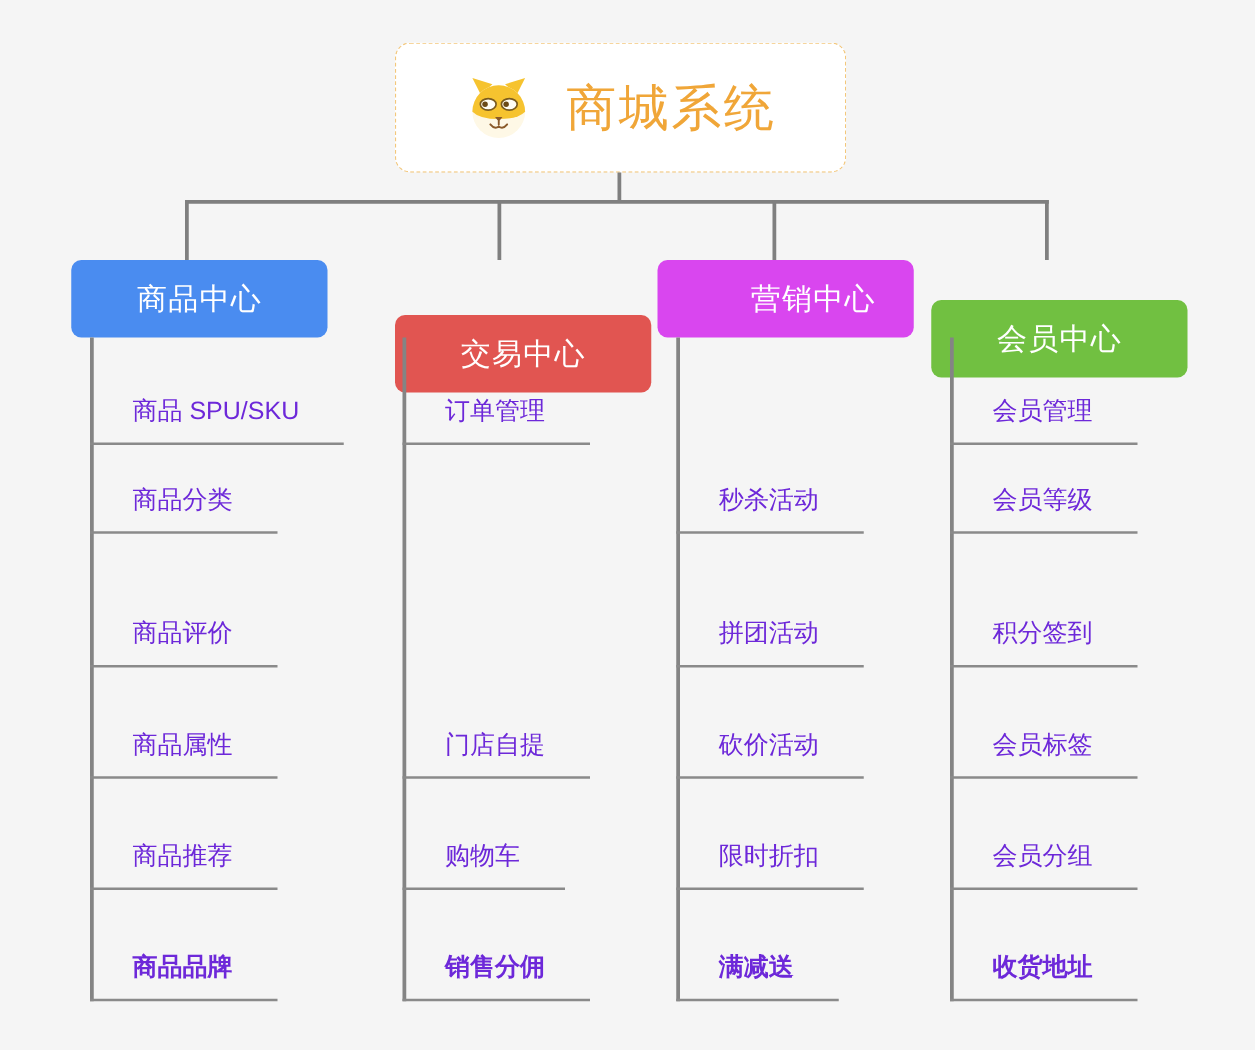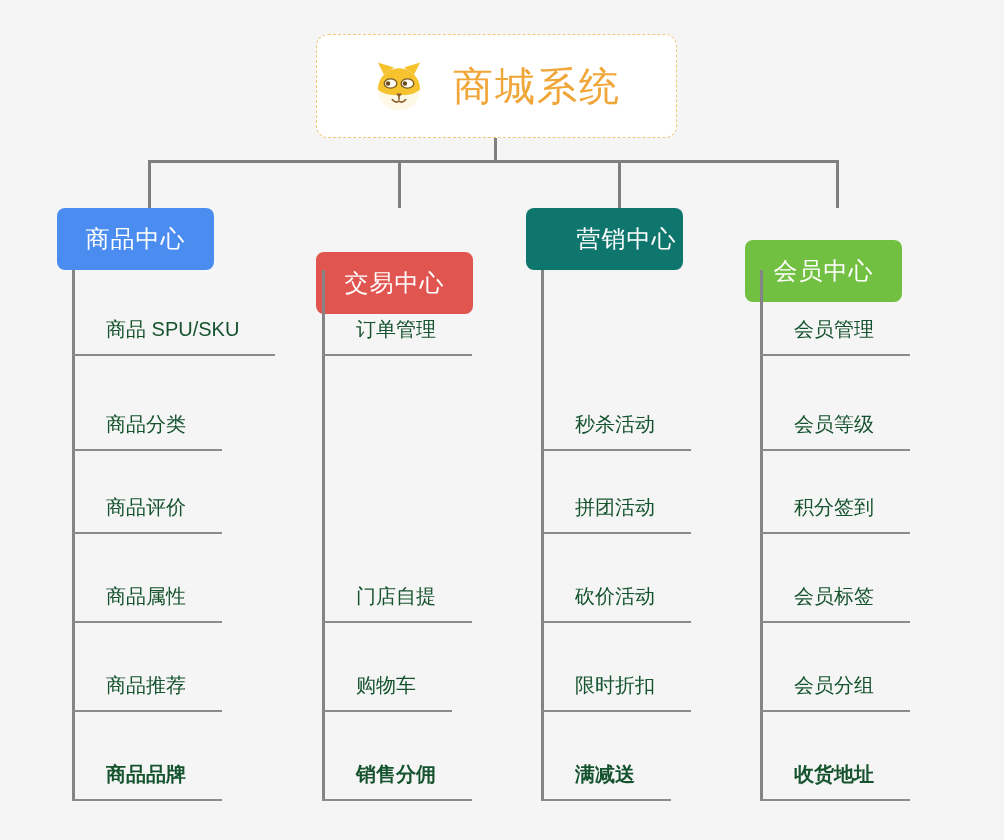--- a/index.html
+++ b/index.html
@@ -28,41 +28,41 @@
   
   .line { position: absolute; background: #7f7f7f; }
   .root-stub   { left: 494px; top: 138px; width: 3px;  height: 24px; }
   .h-connector { left: 148px; top: 160px; width: 691px; height: 3px; }
   .drop { top: 160px; width: 3px; height: 48px; }
   .drop.d0 { left: 148px; } .drop.d1 { left: 398px; }
   .drop.d2 { left: 618px; } .drop.d3 { left: 836px; }
 
   
   .branch-box {
-    position: absolute; top: 208px; width: 157px; height: 62px;
+    position: absolute; top: 208px; width: 205px; height: 62px;
     border-radius: 8px;
     display: flex; align-items: center; justify-content: center;
     color: #ffffff; font-size: 24px; letter-spacing: 1px;
   }
   .bx0 { left: 57px; } .bx1 { left: 316px; margin-top: 44px; } .bx2 { left: 526px; } .bx3 { left: 745px; }
 
   
   .trunk { position: absolute; top: 270px; width: 3px; height: 531px; background: #848484; }
   .tx0 { left: 72px; } .tx1 { left: 322px; } .tx2 { left: 541px; } .tx3 { left: 760px; }
 
   
   .item {
     position: absolute;
-    font-size: 20px; line-height: 30px; color: #14532d;
+    font-size: 20px; line-height: 30px; color: #6d28d9;
     padding: 0 36px 10px 34px;
     border-bottom: 2px solid #8a8a8a;
     white-space: nowrap;
   }
   .ix0 { left: 72px; } .ix1 { left: 322px; } .ix2 { left: 541px; } .ix3 { left: 760px; }
-  .ry0 { top: 314px; } .ry1 { top: 409px; } .ry2 { top: 492px; }
+  .ry0 { top: 314px; } .ry1 { top: 385px; } .ry2 { top: 492px; }
   .ry3 { top: 581px; } .ry4 { top: 670px; } .ry5 { top: 759px; font-weight: bold; }
 </style>
 </head>
 <body>
 
 <div class="canvas">
 
   <div class="root-node">
     <svg class="doge" viewBox="0 0 64 64">
       <path d="M15 20 L7 4 L26 10 Z" fill="#f6c32f"></path>
@@ -85,21 +85,21 @@
   <div class="line drop d1"></div>
   <div class="line drop d2"></div>
   <div class="line drop d3"></div>
 
   <div class="branch-box bx0" style="background-color: rgb(74, 140, 240);">
       <span>商品中心</span>
     </div>
   <div class="branch-box bx1" style="background-color: rgb(225, 85, 81);">
       <span>交易中心</span>
     </div>
-  <div class="branch-box bx2" style="background-color: #0f766e; padding-left: 44px;">
+  <div class="branch-box bx2" style="background-color: #d946ef; padding-left: 44px;">
       <span>营销中心</span>
     </div>
   <div class="branch-box bx3" style="background-color: rgb(113, 192, 65); margin-top: 32px;">
       <span>会员中心</span>
     </div>
 
   <div class="trunk tx0"></div>
   <div class="trunk tx1"></div>
   <div class="trunk tx2"></div>
   <div class="trunk tx3"></div>

